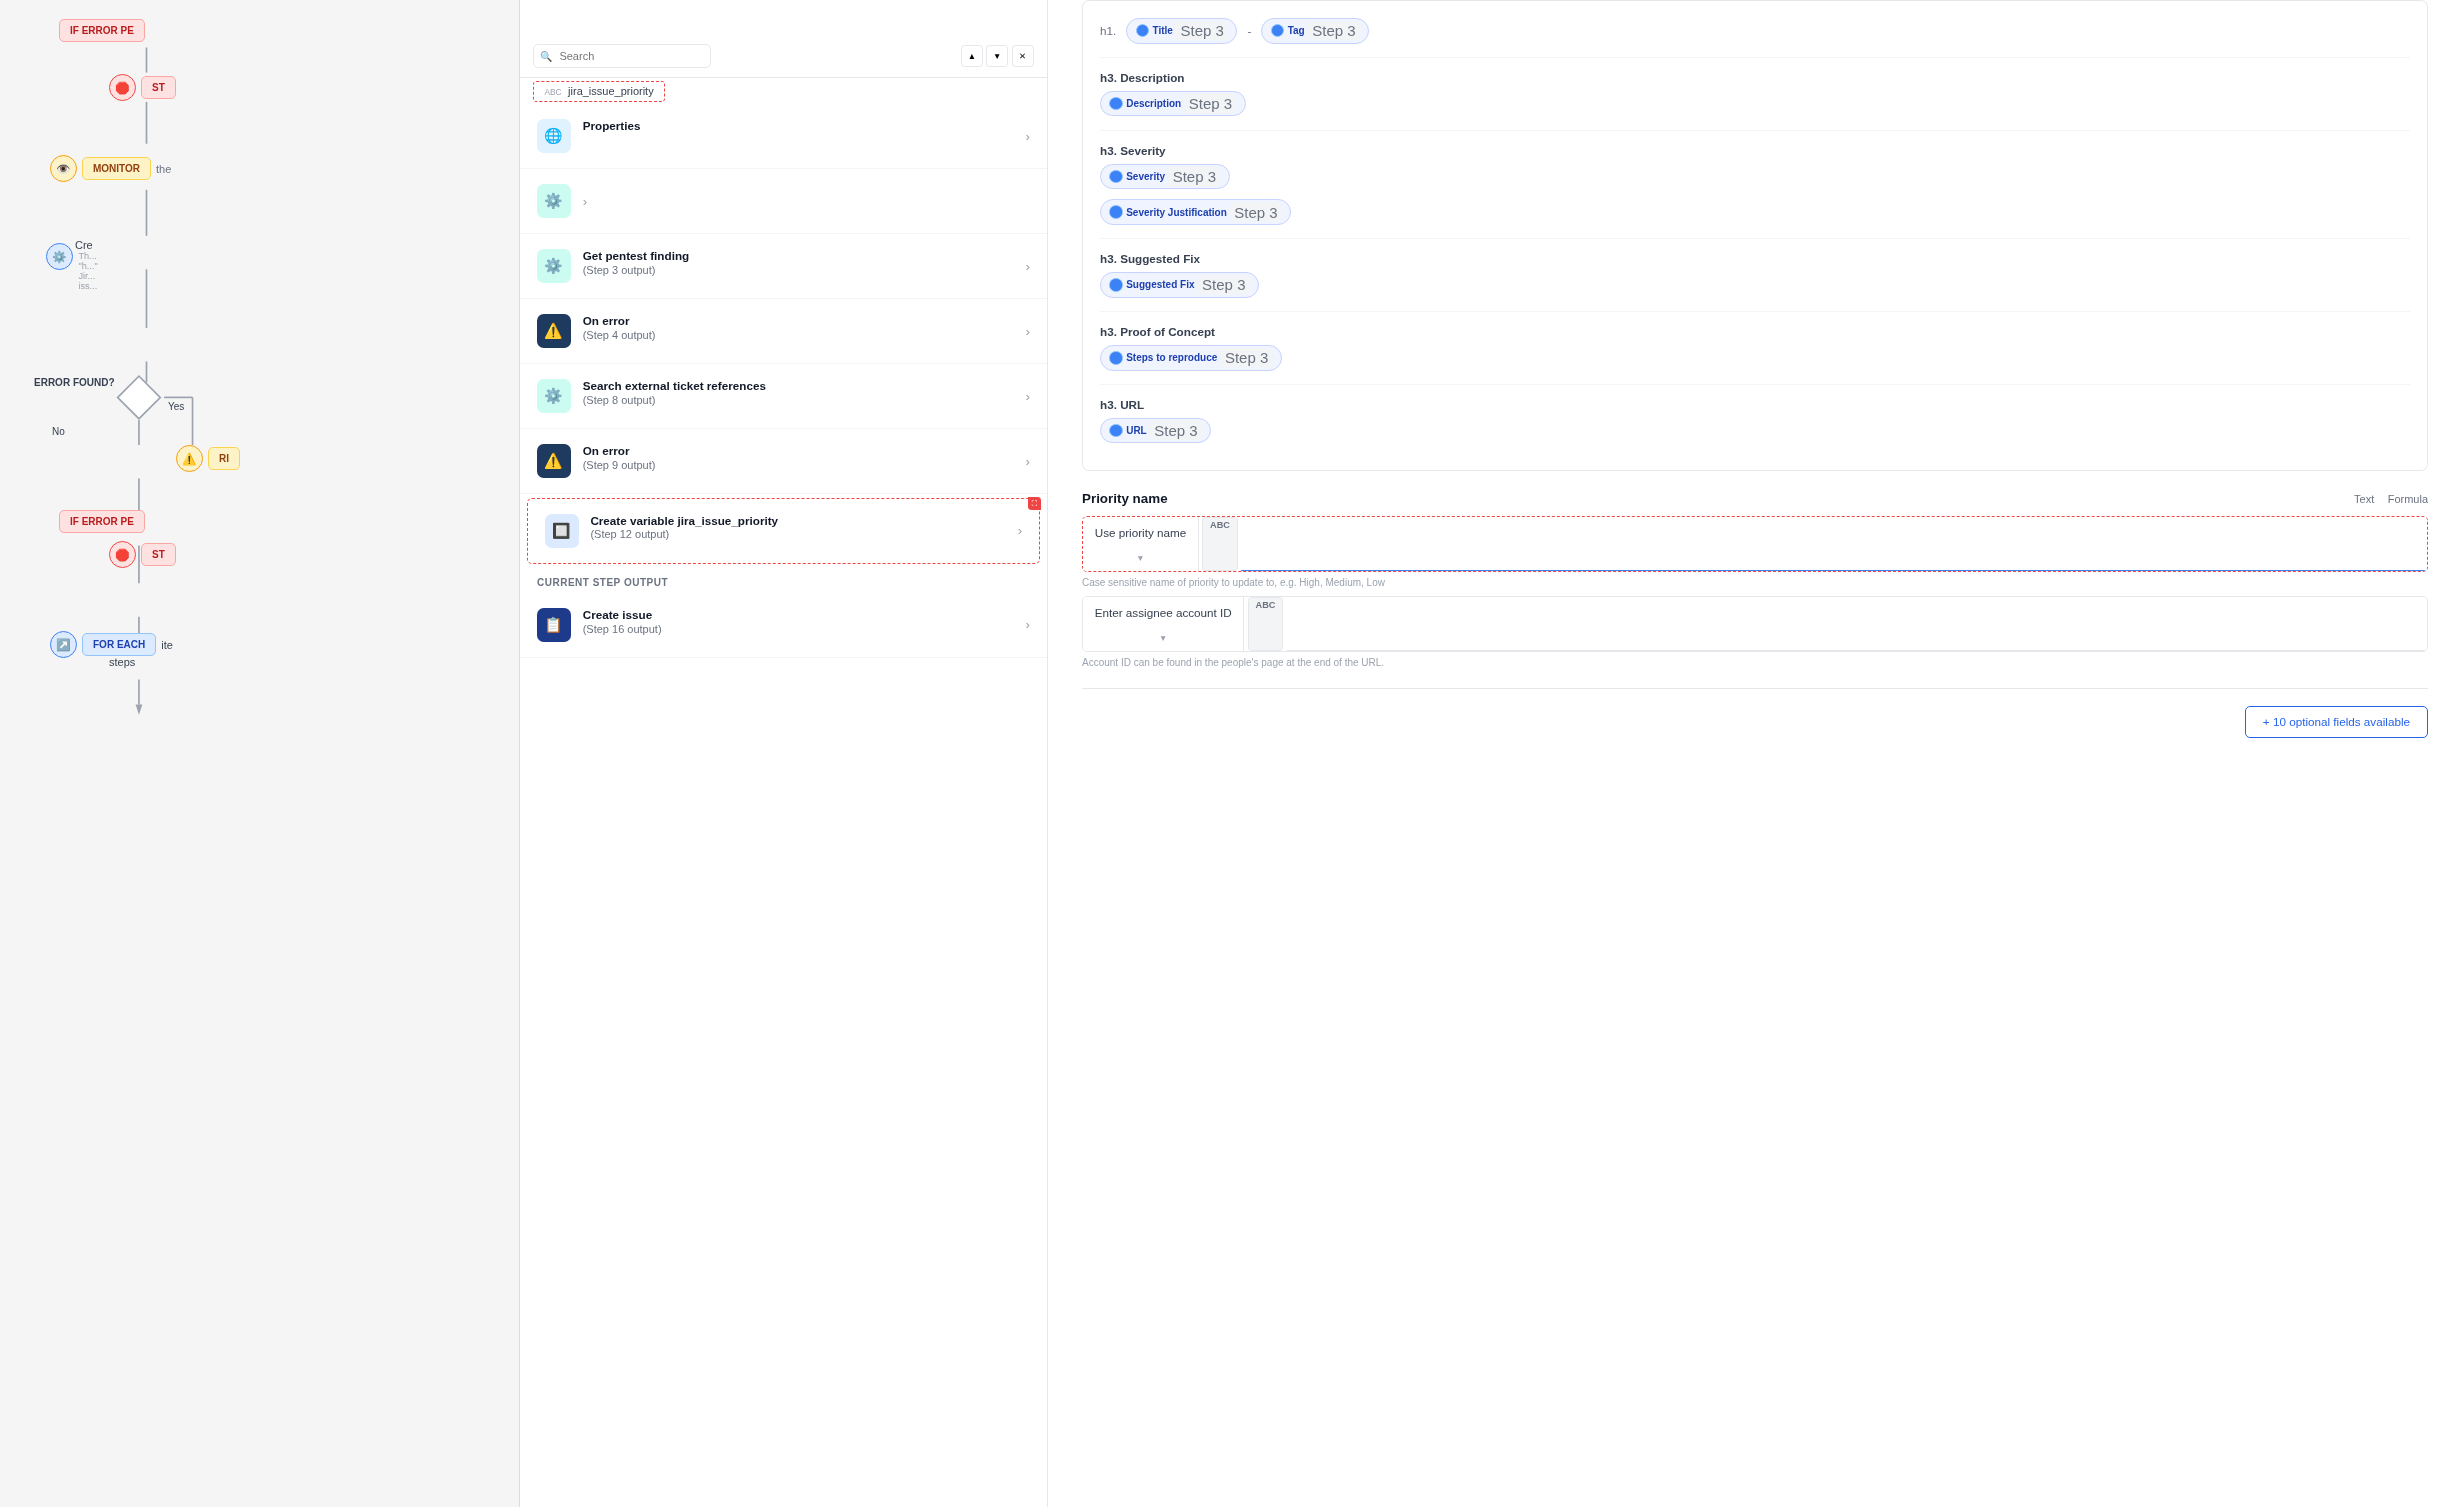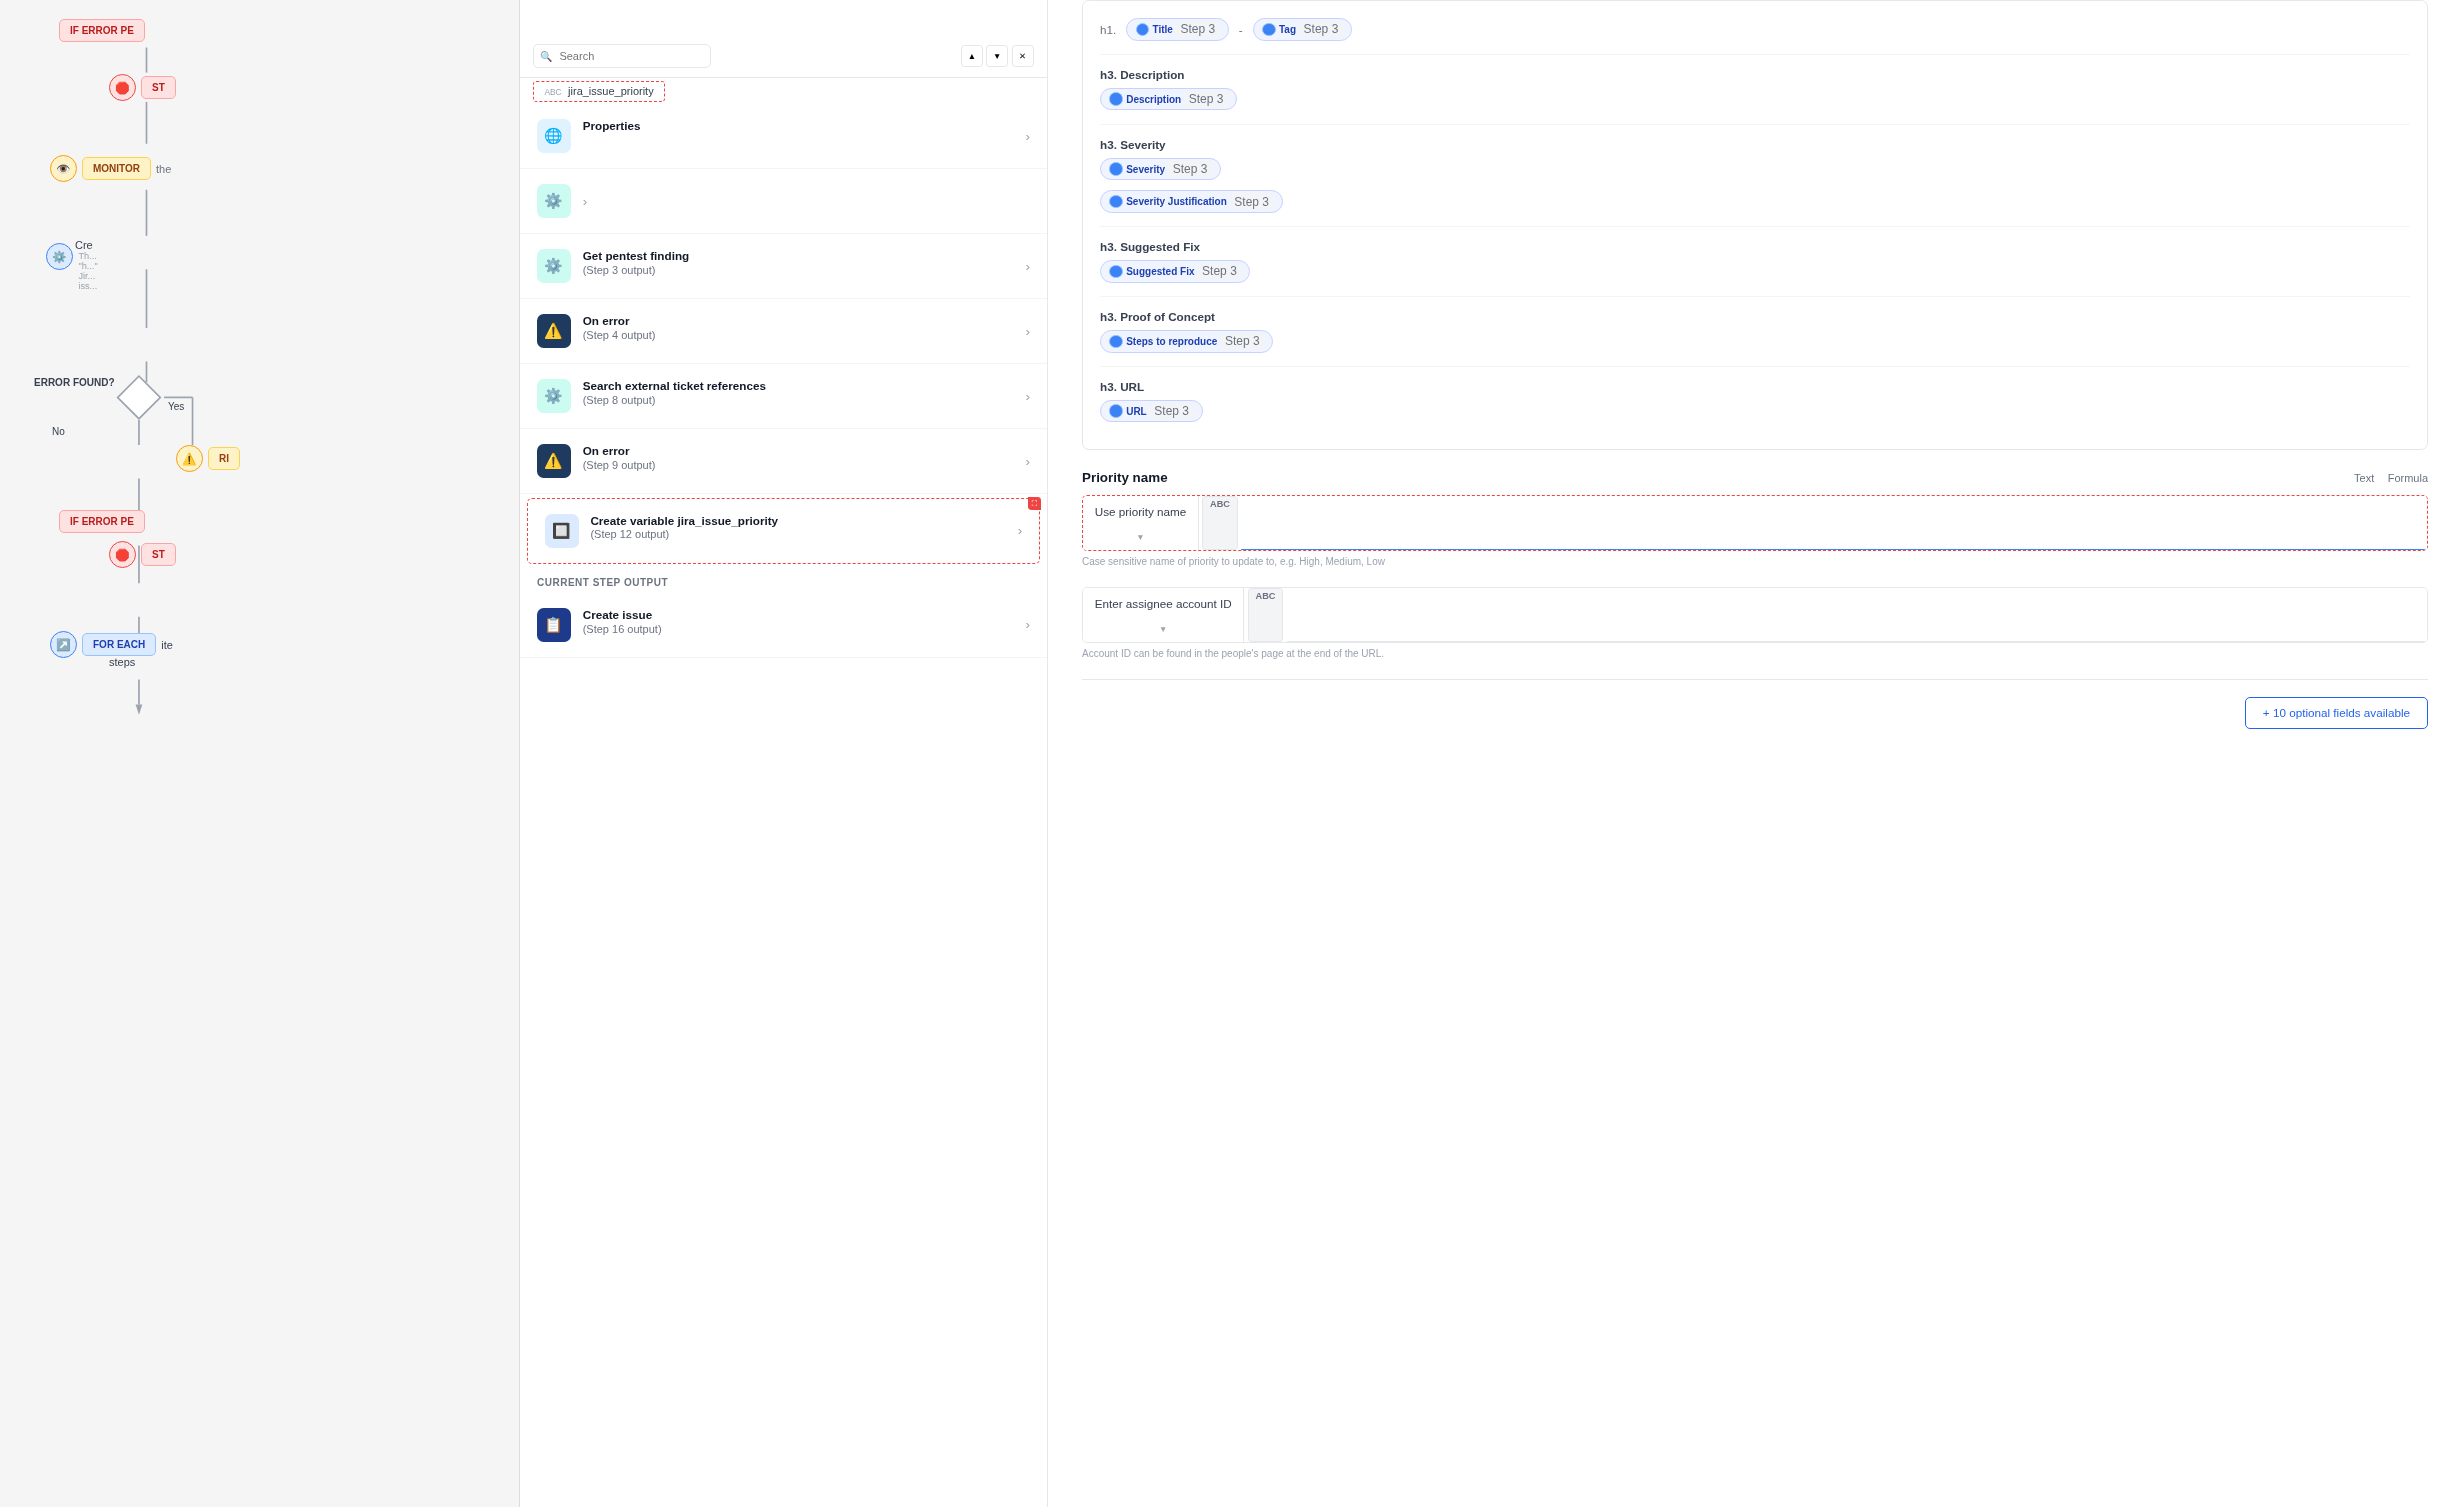--- a/index.html
+++ b/index.html
@@ -206,38 +206,38 @@
       background: #3b82f6;
       border: 1.7px solid #93c5fd;
       display: inline-block;
     }
     .token-label {
       font-weight: 600;
     }
     .token-step {
       color: #6b7280;
       font-weight: 400;
-      font-size: 12px;
+      font-size: 15px;
       background: #f3f4f6;
       border-radius: 2.5px;
       padding: 0.8px 4.2px;
     }
 
     .section-h3 {
       font-size: 11.7px;
       font-weight: 600;
       color: #374151;
       margin-bottom: 6.7px;
     }
 
     .divider { height: 0.8px; background: #f3f4f6; margin: 13.4px 0; }
 
     
     .priority-section {
-      margin-bottom: 20px;
+      margin-bottom: 8px;
     }
     .priority-header {
       display: flex;
       justify-content: space-between;
       align-items: center;
       margin-bottom: 10px;
     }
     .priority-title {
       font-size: 13.4px;
       font-weight: 600;

